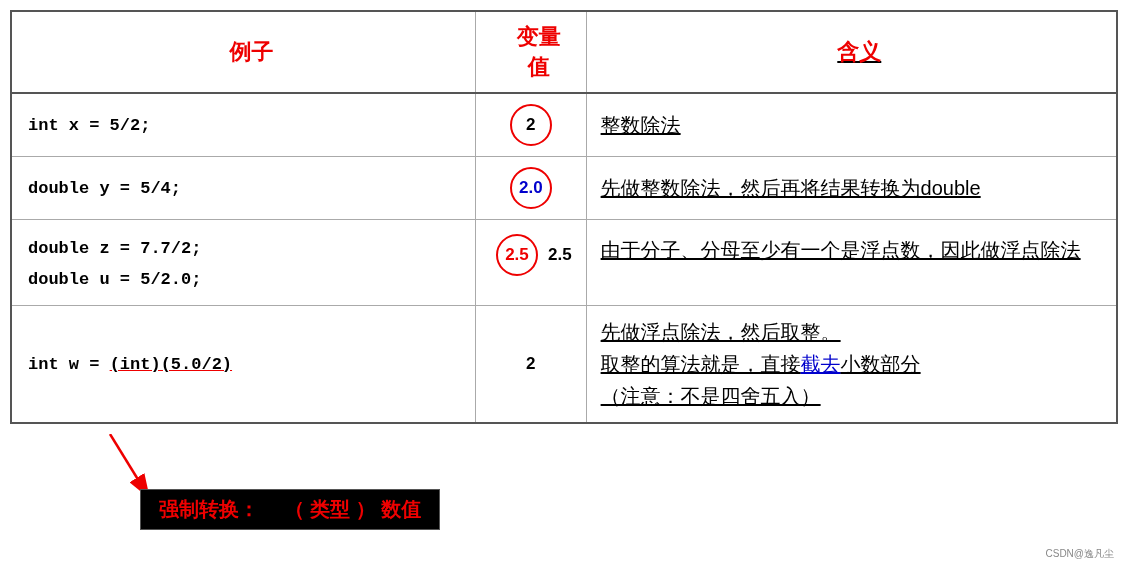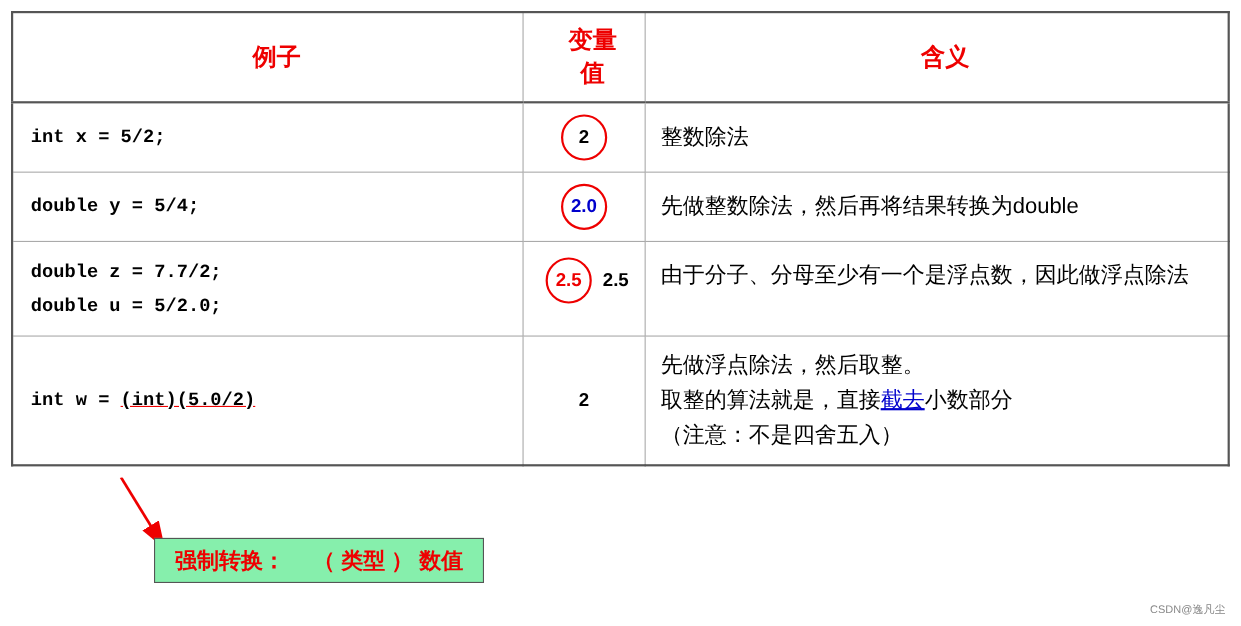--- a/index.html
+++ b/index.html
@@ -31,21 +31,21 @@
       background: #fff;
     }
     thead th {
       font-size: 22px;
       font-weight: bold;
       border-bottom: 2px solid #555;
       padding-left: 30px;
     }
     .col-example { width: 42%; }
     .col-value { width: 10%; text-align: center; }
-    .col-meaning { width: 48%; }
+    .col-meaning { width: 48%; text-decoration: underline; }
 
     .header-red {
       color: #e00;
       font-size: 22px;
       font-weight: bold;
     }
 
     .code-cell {
       font-family: 'Courier New', Courier, monospace;
       font-size: 17px;
@@ -109,21 +109,21 @@
     .arrow-svg {
       position: absolute;
       left: 0;
       top: 0;
     }
 
     .label-box {
       position: absolute;
       left: 30px;
       top: 60px;
-      background: #86efac;
+      background: #000000;
       border: 1.5px solid #555;
       padding: 6px 18px;
       font-size: 20px;
       font-weight: bold;
       color: #e00;
       white-space: nowrap;
     }
 
     .watermark {
       position: absolute;

